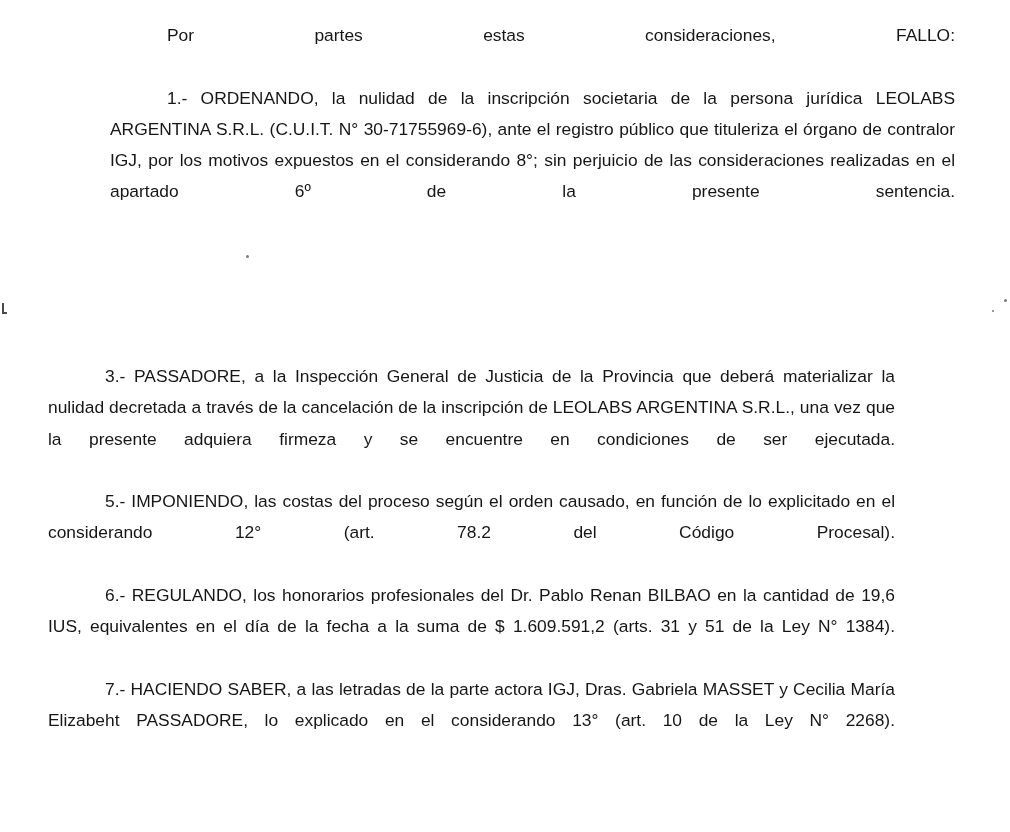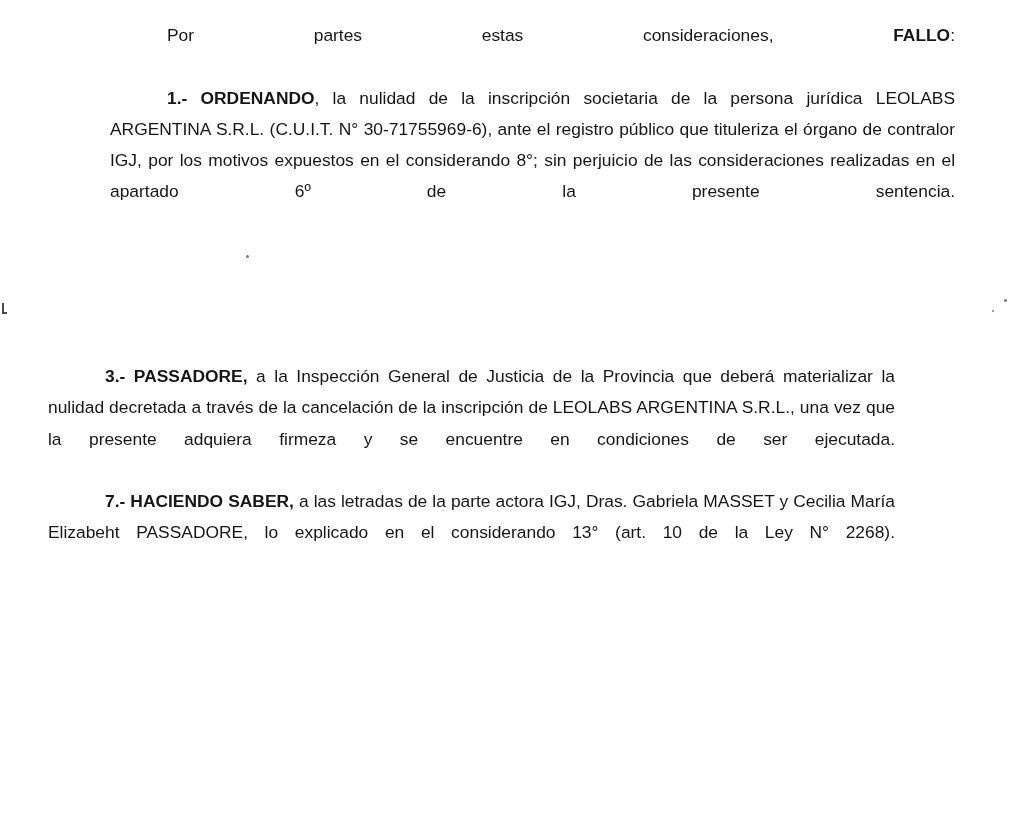--- a/index.html
+++ b/index.html
@@ -53,21 +53,21 @@
     text-align: justify;
   }
 
   
   p::after {
     content: "";
     display: inline-block;
     width: 100%;
   }
 
-  b, strong { font-weight: bold; margin-top: 12px; }
+  b, strong { font-weight: normal; margin-top: 12px; }
   .artifact-dot {
     position: absolute;
     background: #7a7a7a;
     border-radius: 50%;
   }
   .artifact-left-mark {
     position: absolute;
     left: 2px;
     top: 303px;
     width: 2px;
@@ -107,21 +107,27 @@
   <div class="artifact-dot" style="left:1004px; top:299px; width:3px; height:3px;"></div>
   <div class="artifact-dot" style="left:992px; top:310px; width:2px; height:2px;"></div>
 
   <div class="block-lower">
 
     <p>
       <b>3.- </b><b>PASSADORE,</b><span> a la Inspección General de Justicia de la Provincia que deberá materializar la nulidad decretada a través de la cancelación de la inscripción de LEOLABS ARGENTINA S.R.L., una vez que la presente adquiera firmeza y se encuentre en condiciones de ser ejecutada.</span>
     </p>
 
 
+    <p>
+      <b>5.- </b><b>IMPONIENDO,</b><span> las costas del proceso según el orden causado, en función de lo explicitado en el considerando 12° (art. 78.2 del Código Procesal).</span>
+    </p>
 
+    <p>
+      <b>6.- </b><b>REGULANDO,</b><span> los honorarios profesionales del Dr. Pablo Renan BILBAO en la cantidad de 19,6 IUS, equivalentes en el día de la fecha a la suma de $ 1.609.591,2 (arts. 31 y 51 de la Ley N° 1384).</span>
+    </p>
 
     <p>
       <b>7.- </b><b>HACIENDO SABER,</b><span> a las letradas de la parte actora IGJ, Dras. Gabriela MASSET y Cecilia María Elizabeht PASSADORE, lo explicado en el considerando 13° (art. 10 de la Ley N° 2268).</span>
     </p>
 
     <p>
       
     </p>
 
   </div>

